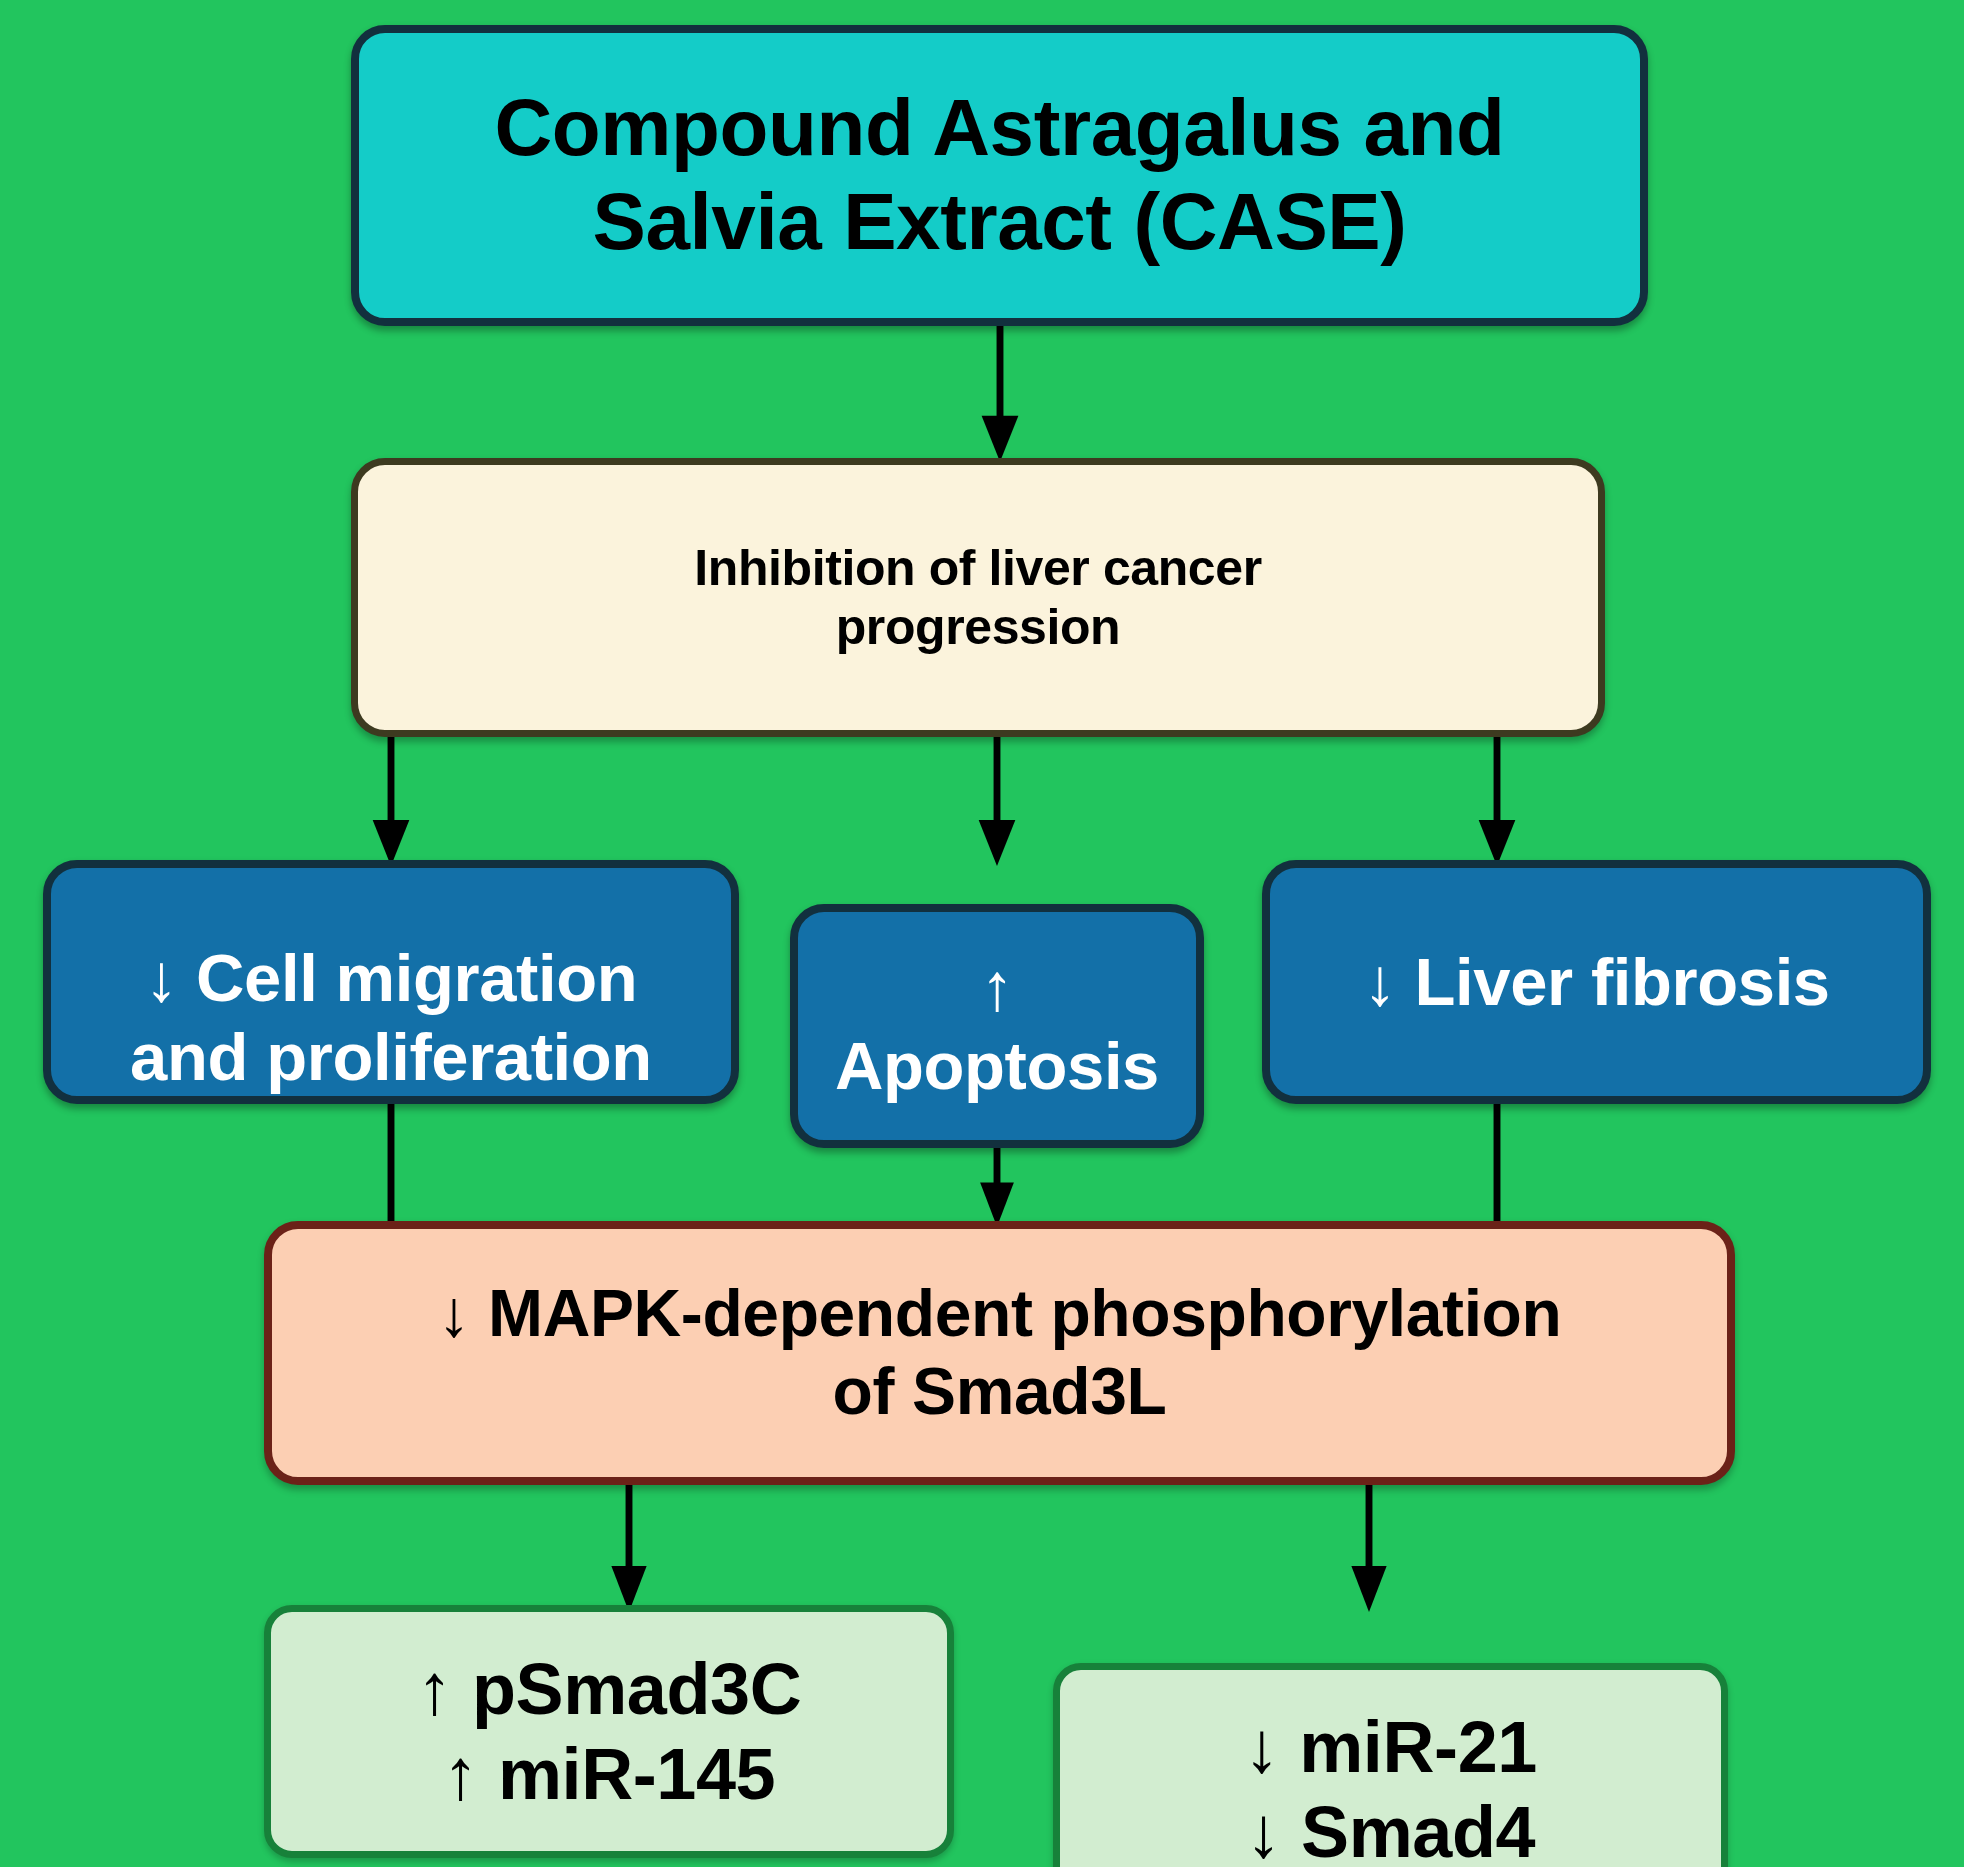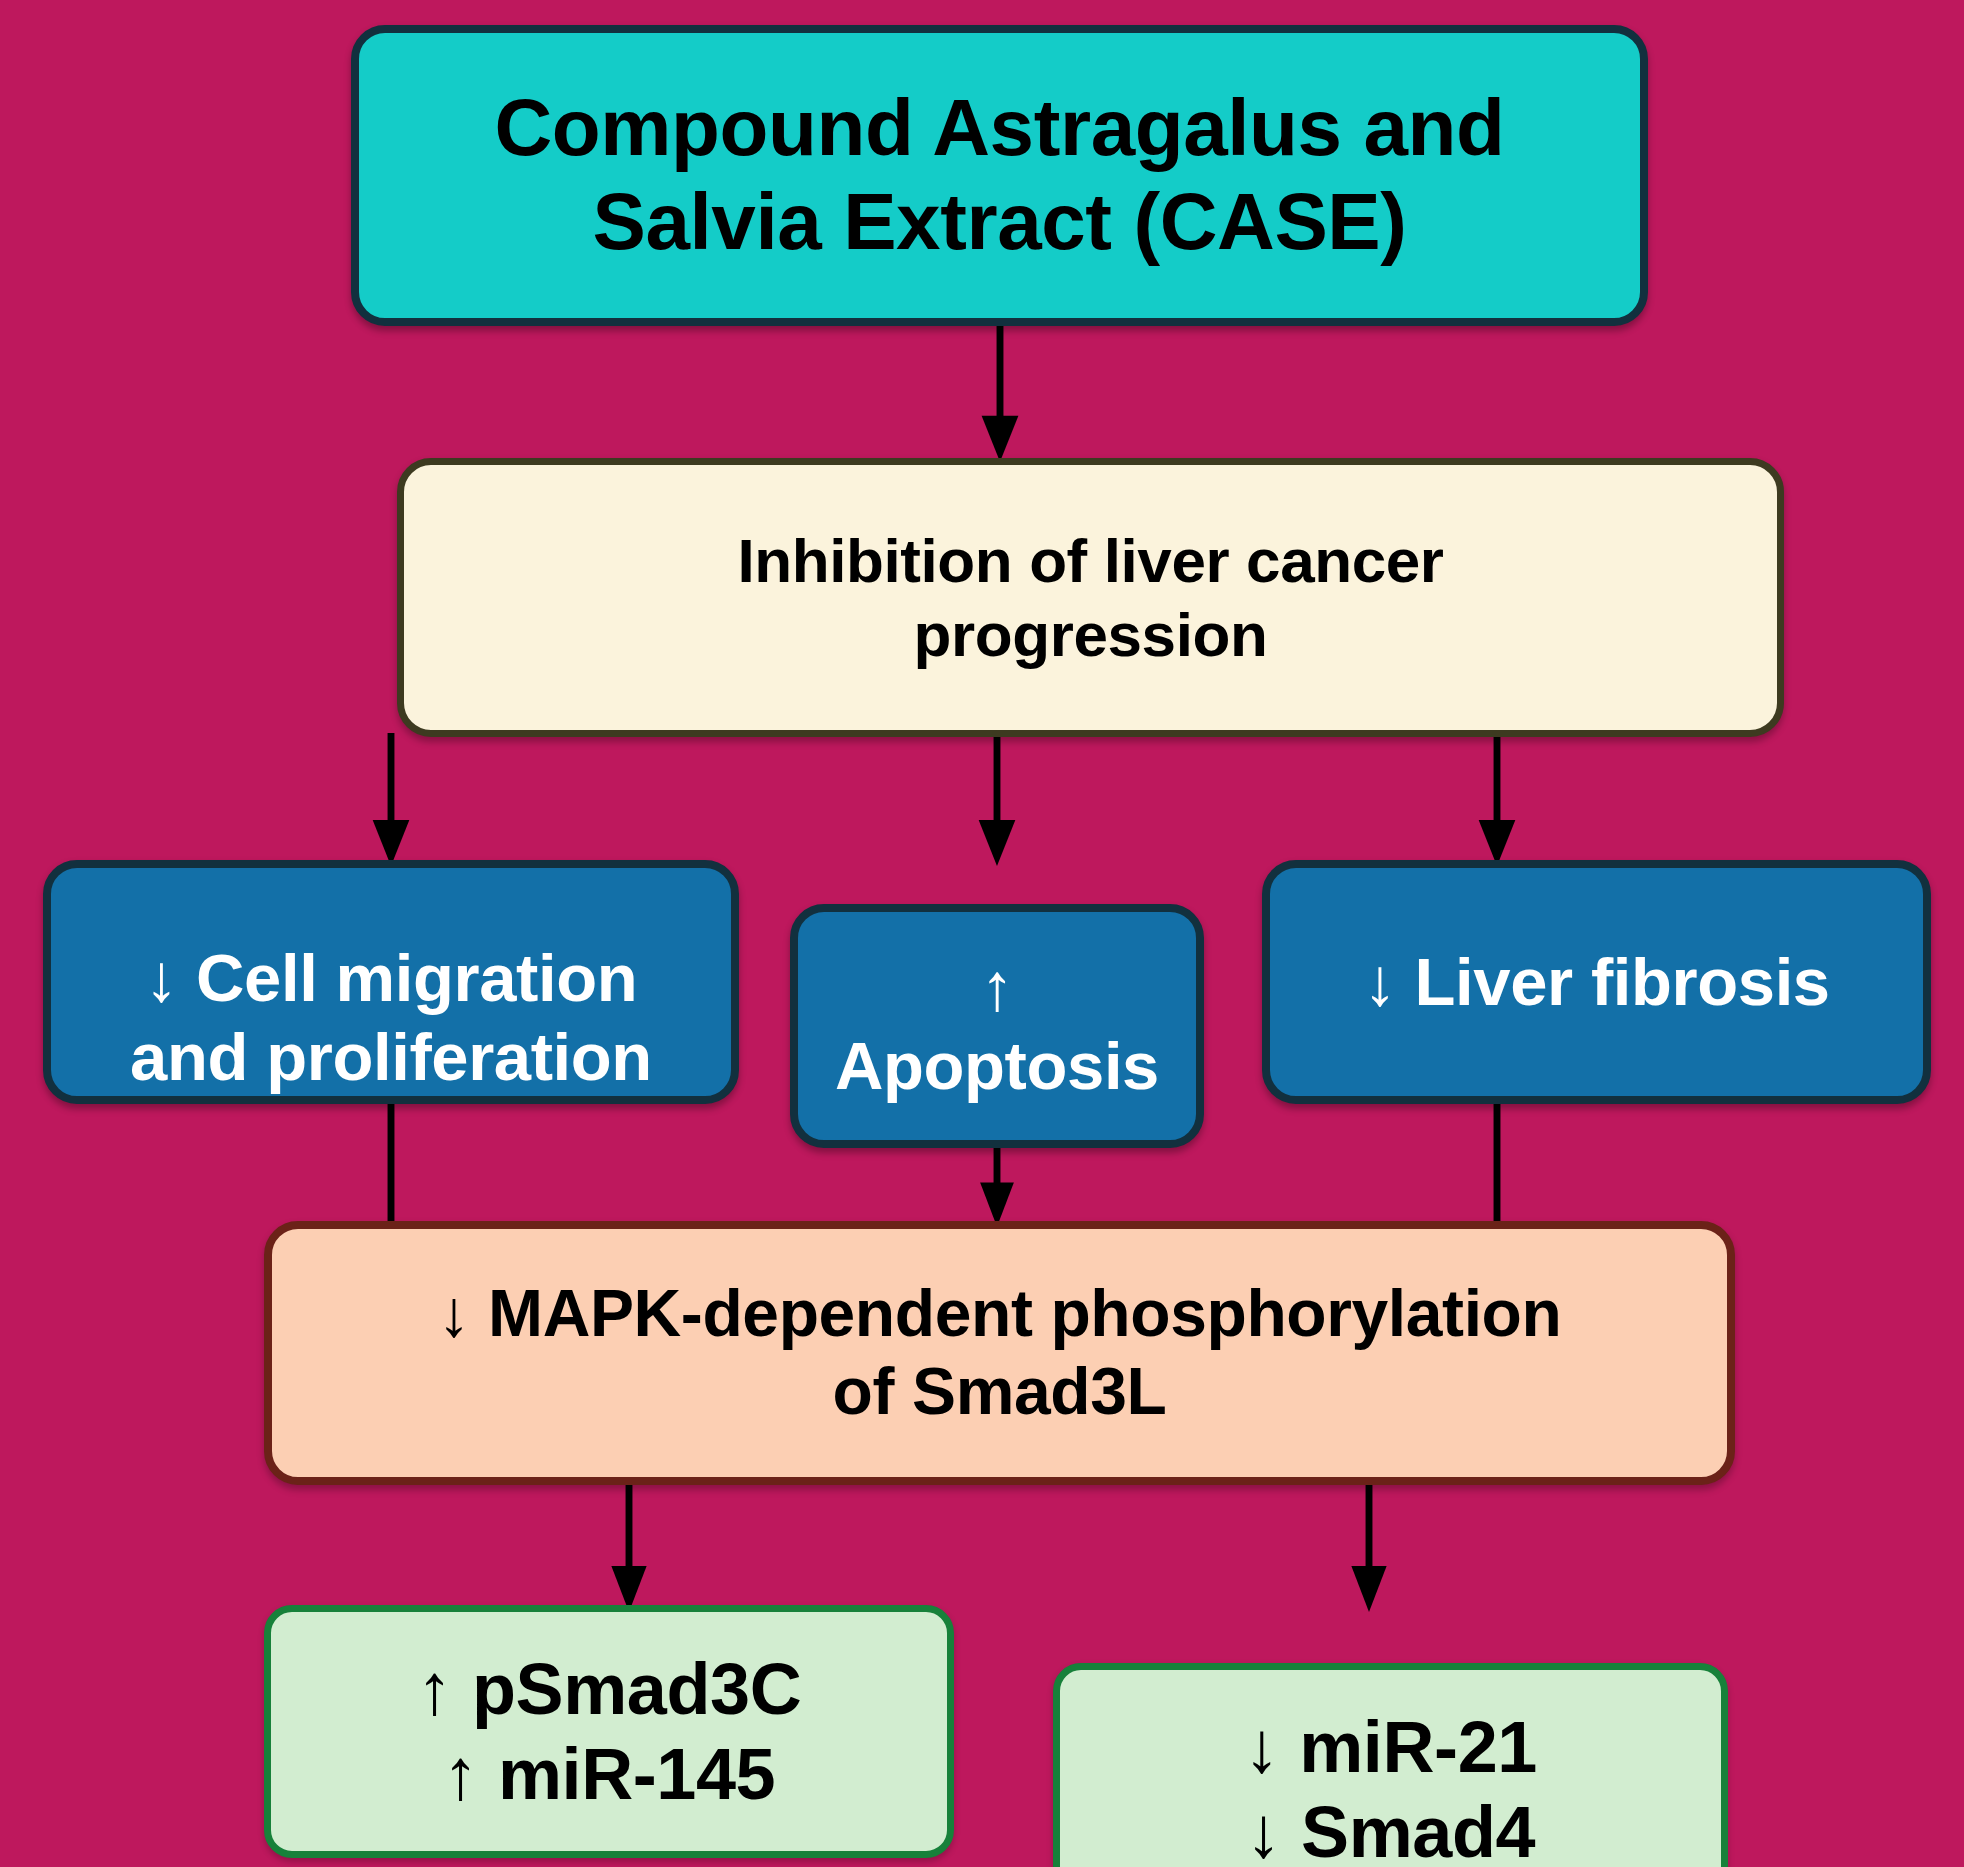--- a/index.html
+++ b/index.html
@@ -7,21 +7,21 @@
     padding: 0;
     background: #ffffff;
   }
   body {
     font-family: "Liberation Sans", sans-serif;
   }
   #canvas {
     position: relative;
     width: 1964px;
     height: 1868px;
-    background: #be185d;
+    background: #22c55e;
     overflow: hidden;
   }
   .node {
     position: absolute;
     box-sizing: border-box;
     display: flex;
     align-items: center;
     justify-content: center;
     text-align: center;
     font-weight: bold;
@@ -41,28 +41,27 @@
     background: #14CCC8;
     border: 8.4px solid #12303E;
     border-radius: 34px;
     color: #000000;
     font-size: 80px;
     box-shadow: 0 4.6px 7px rgba(0,0,0,0.30);
   }
 
   
   #node-inhibition {
-    left: 351px; top: 458px; width: 1387px; height: 279px;
+    left: 351px; top: 458px; width: 1254px; height: 279px;
     background: #FBF3DC;
     border: 7.7px solid #3D3A20;
     border-radius: 34px;
     color: #000000;
-    font-size: 62px;
+    font-size: 50px;
     box-shadow: 0 4.6px 7px rgba(0,0,0,0.28);
-    margin-left: 46px;
   }
 
   
   .blue {
     background: #1370A8;
     border: 8.4px solid #12303E;
     border-radius: 34px;
     color: #ffffff;
     font-size: 67px;
     box-shadow: 0 4.6px 7px rgba(0,0,0,0.30);

